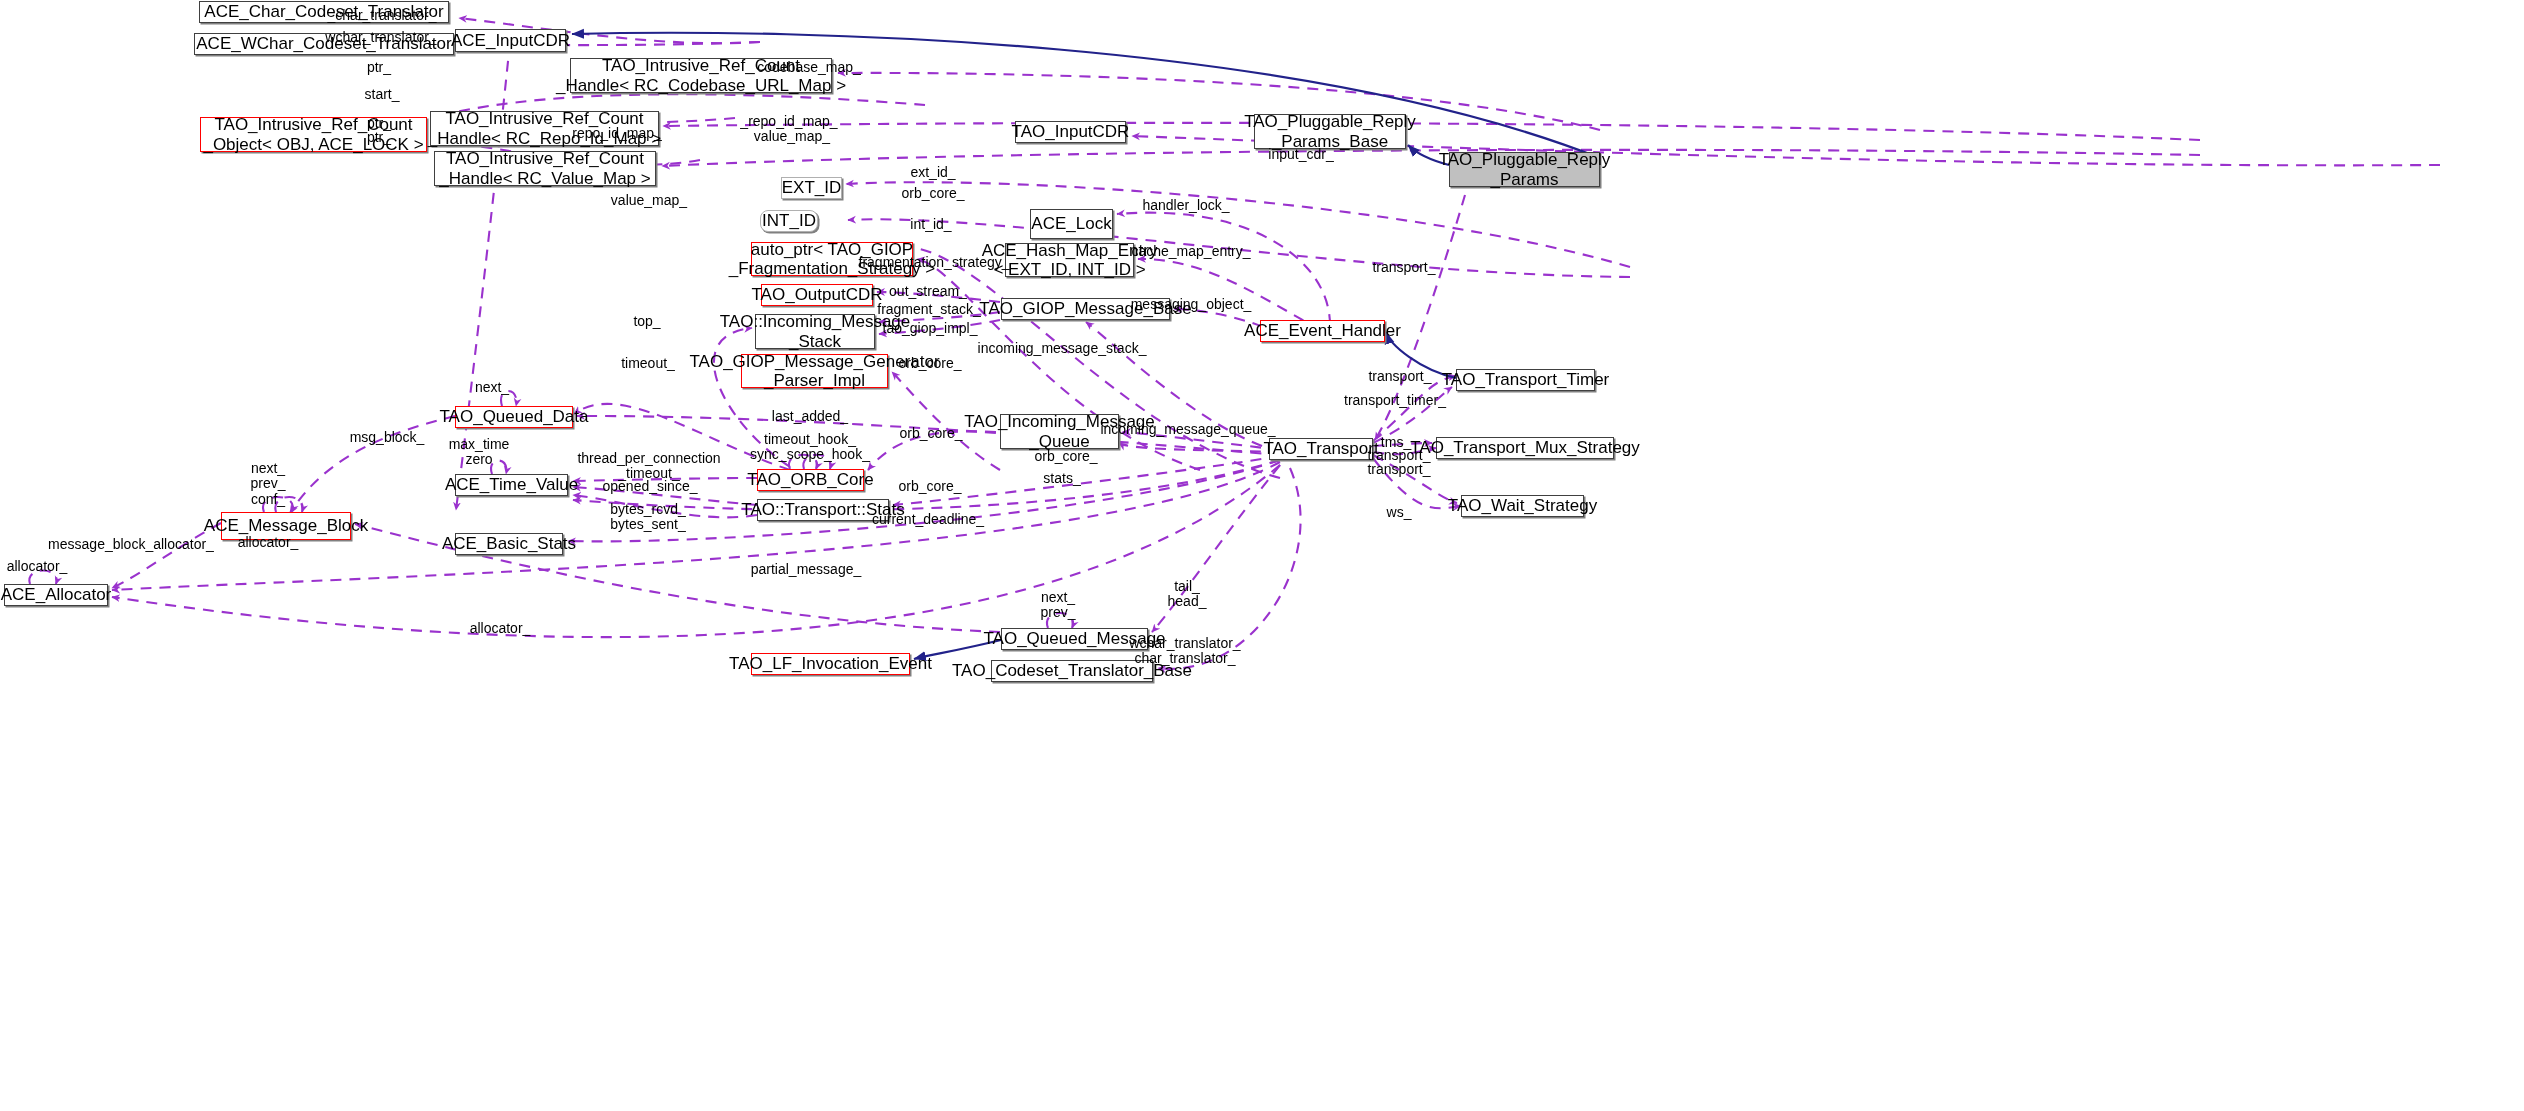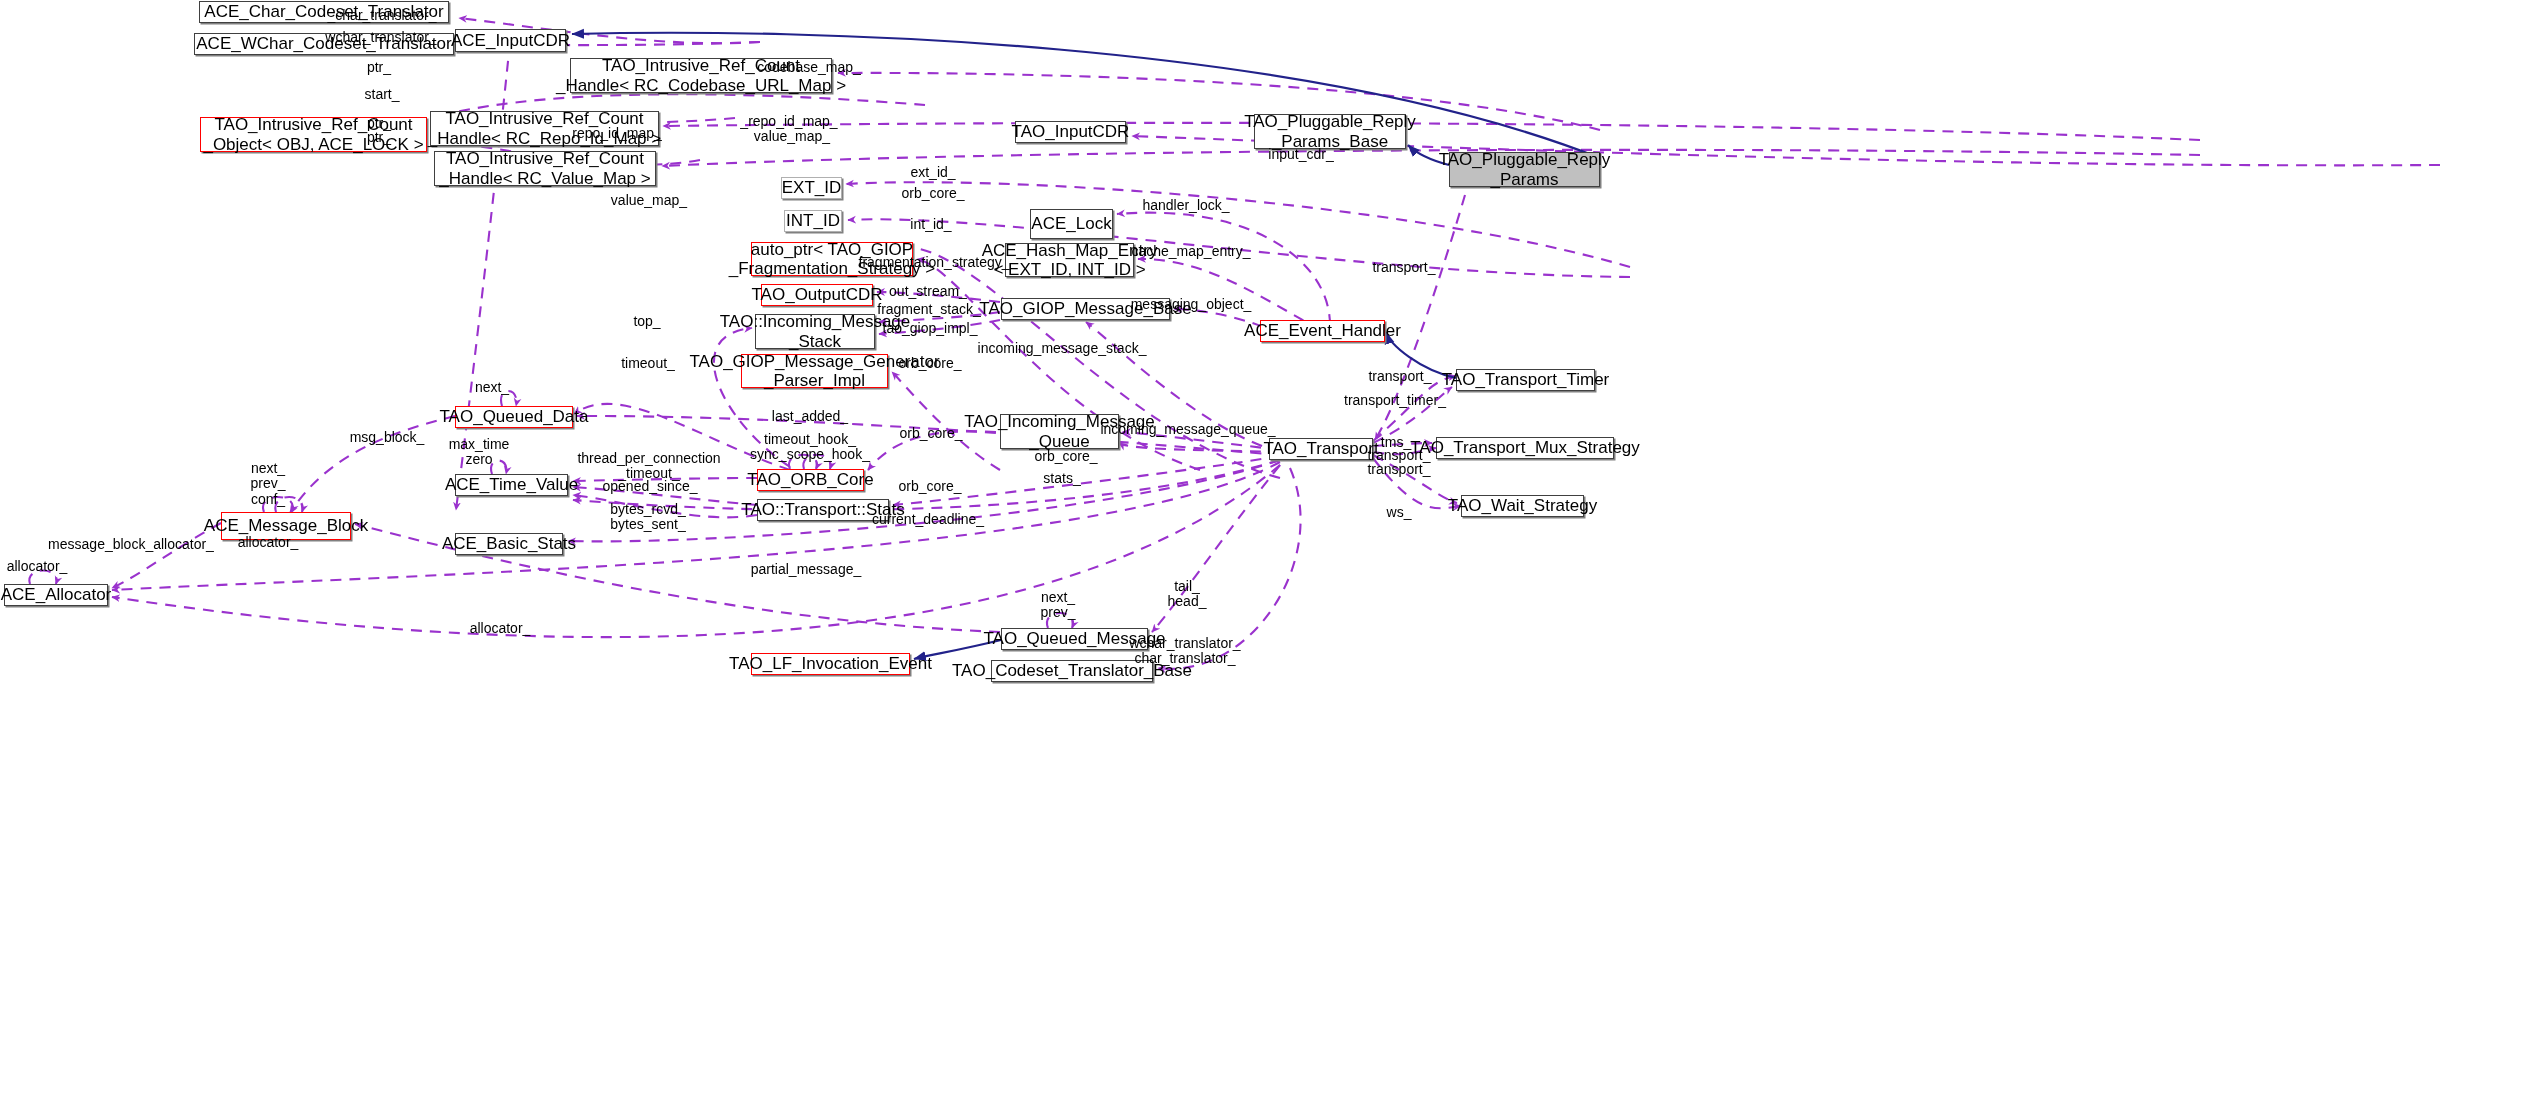--- a/index.html
+++ b/index.html
@@ -185,21 +185,21 @@
       <div class="node" style="left: 430px; top: 111px; width: 229px; height: 35px;">TAO_Intrusive_Ref_Count
 _Handle&lt; RC_Repo_Id_Map &gt;</div>
       <div class="node" style="left: 434px; top: 151px; width: 222px; height: 35px;">TAO_Intrusive_Ref_Count
 _Handle&lt; RC_Value_Map &gt;</div>
       <div class="node" style="left: 1015px; top: 121px; width: 111px; height: 22px;">TAO_InputCDR</div>
       <div class="node" style="left: 1254px; top: 114px; width: 152px; height: 35px;">TAO_Pluggable_Reply
 _Params_Base</div>
       <div class="node grey" style="left: 1449px; top: 152px; width: 151px; height: 35px;">TAO_Pluggable_Reply
 _Params</div>
       <div class="node light" style="left: 781px; top: 177px; width: 61px; height: 22px;">EXT_ID</div>
-      <div class="node light" style="left: 784px; top: 210px; width: 58px; height: 22px;">INT_ID</div>
+      <div class="node light" style="left: 760px; top: 210px; width: 58px; height: 22px; border-radius: 8px;">INT_ID</div>
       <div class="node" style="left: 1030px; top: 209px; width: 83px; height: 30px;">ACE_Lock</div>
       <div class="node red" style="left: 751px; top: 242px; width: 162px; height: 34px;">auto_ptr&lt; TAO_GIOP
 _Fragmentation_Strategy &gt;</div>
       <div class="node" style="left: 1005px; top: 243px; width: 129px; height: 34px;">ACE_Hash_Map_Entry
 &lt; EXT_ID, INT_ID &gt;</div>
       <div class="node red" style="left: 761px; top: 284px; width: 112px; height: 22px;">TAO_OutputCDR</div>
       <div class="node" style="left: 1001px; top: 298px; width: 169px; height: 22px;">TAO_GIOP_Message_Base</div>
       <div class="node" style="left: 755px; top: 314px; width: 120px; height: 35px;">TAO::Incoming_Message
 _Stack</div>
       <div class="node red" style="left: 1260px; top: 320px; width: 125px; height: 22px;">ACE_Event_Handler</div>

